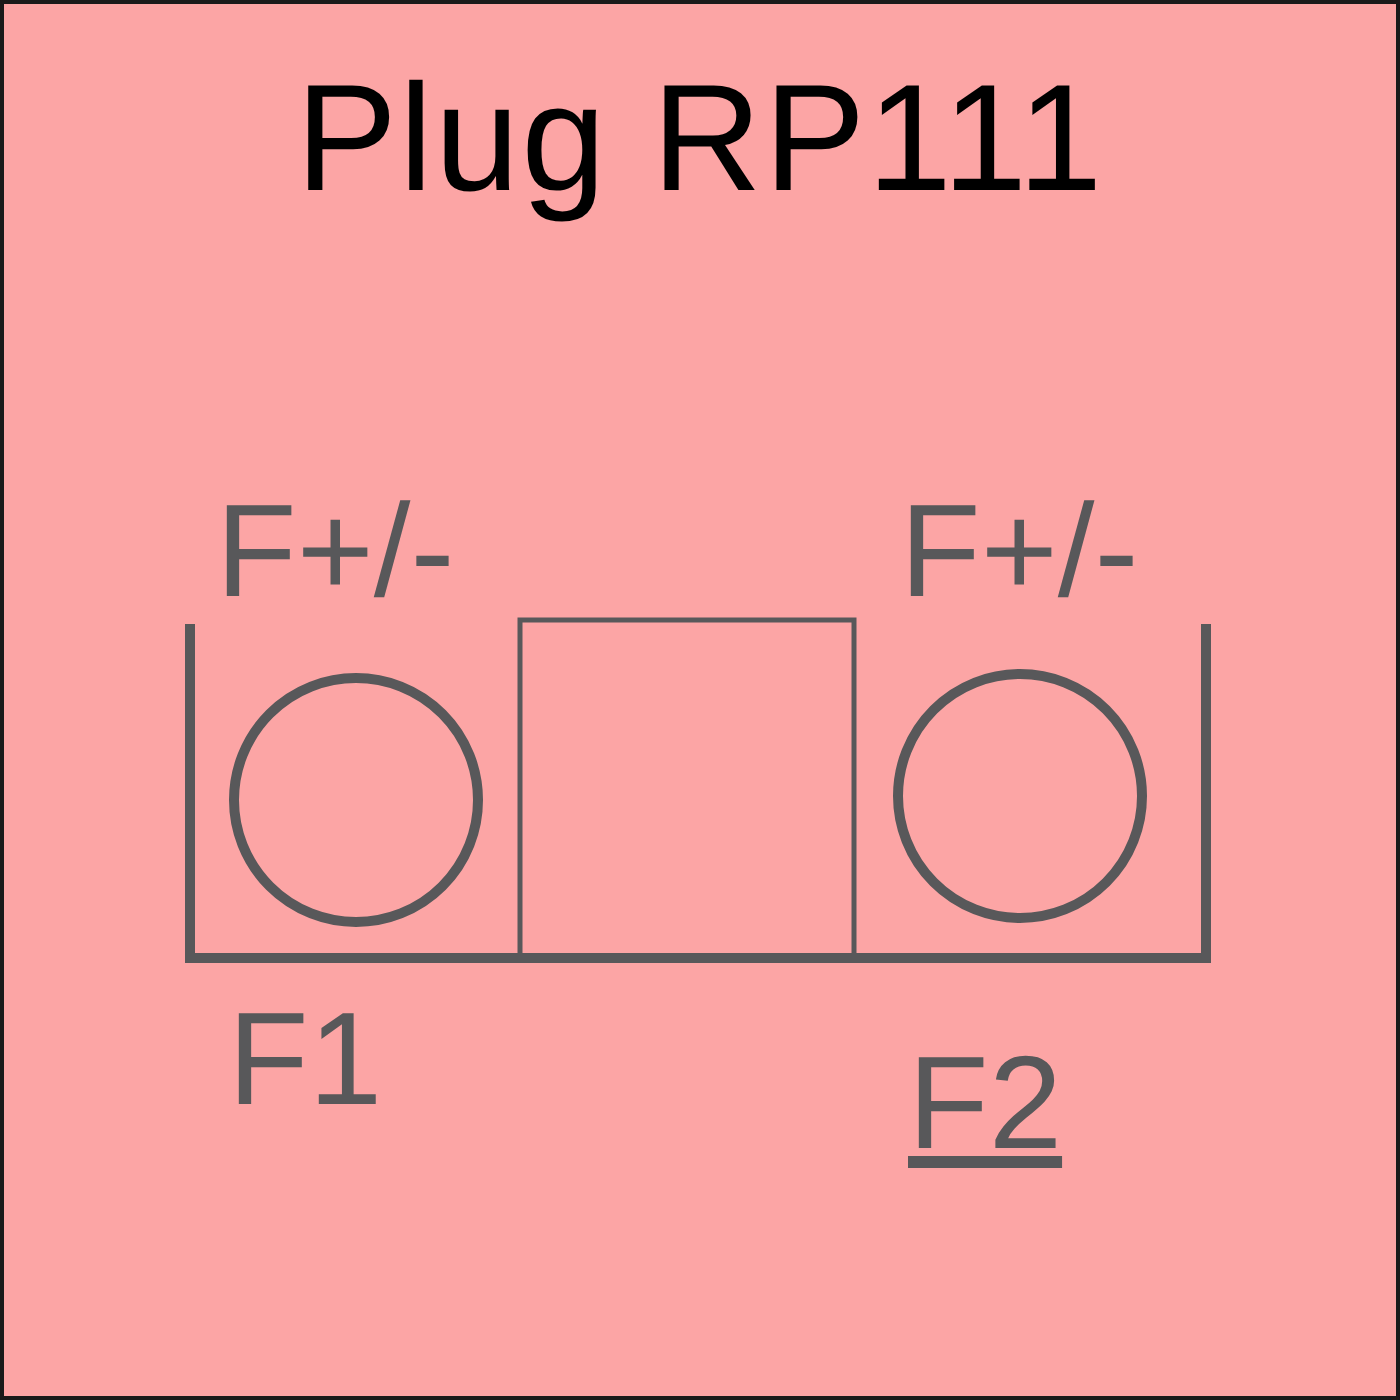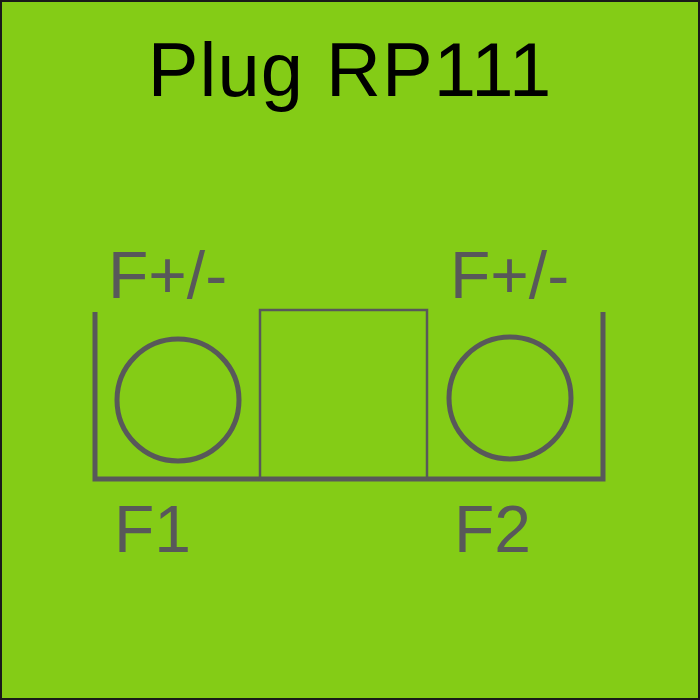--- a/index.html
+++ b/index.html
@@ -5,21 +5,21 @@
   html, body {
     margin: 0;
     padding: 0;
     background: #ffffff;
   }
   .frame {
     position: relative;
     width: 700px;
     height: 700px;
     box-sizing: border-box;
-    background: #84cc16;
+    background: #fca5a5;
     border: 2px solid #1a1a1a;
     font-family: "Liberation Sans", sans-serif;
     overflow: hidden;
   }
   .title {
     position: absolute;
     top: 24px;
     left: 0;
     width: 100%;
     text-align: center;
@@ -37,21 +37,21 @@
     position: absolute;
     font-size: 66px;
     font-weight: 400;
     color: #58585a;
     line-height: 1;
     white-space: nowrap;
   }
   .label-fplus-left  { left: 106px; top: 240px; }
   .label-fplus-right { left: 448px; top: 240px; }
   .label-f1          { left: 112px; top: 494px; text-align: right; }
-  .label-f2          { left: 452px; top: 494px; }
+  .label-f2          { left: 452px; top: 516px; text-decoration: underline; }
 </style>
 </head>
 <body>
 
 <div class="frame">
 
   <div class="title">Plug RP111</div>
 
   <svg class="shapes" width="700" height="700" viewBox="0 0 700 700">
 

